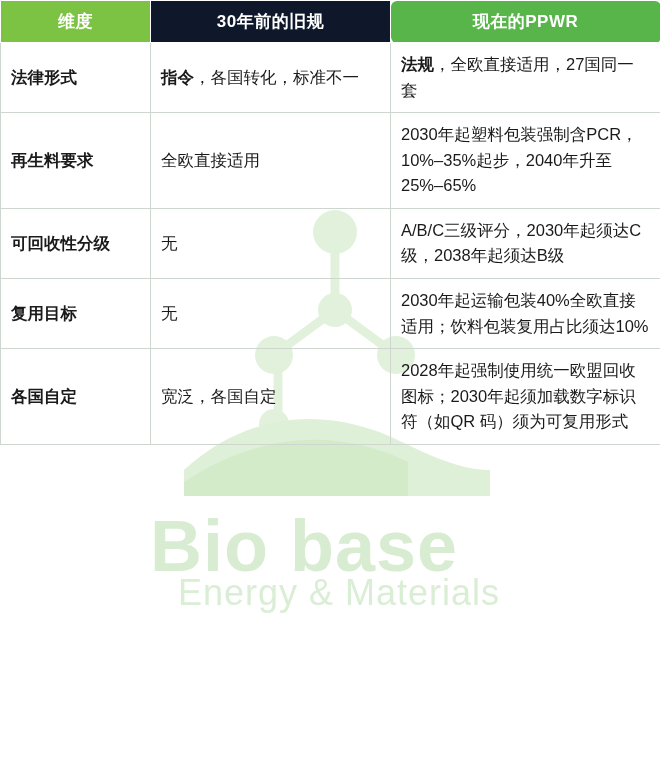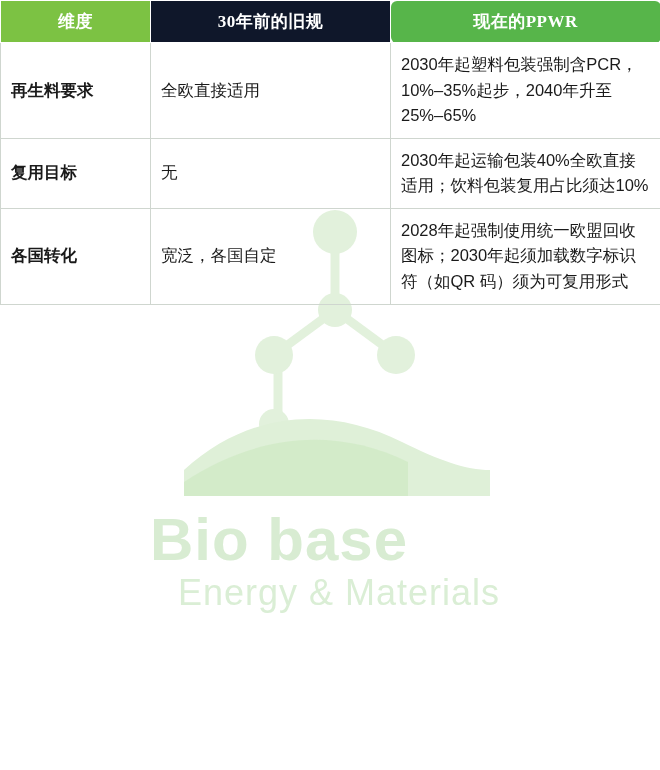--- a/index.html
+++ b/index.html
@@ -27,21 +27,21 @@
     top: 0;
     width: 660px;
     height: 770px;
     pointer-events: none;
     z-index: 0;
   }
   .wm-text1 {
     position: absolute;
     left: 150px;
     top: 505px;
-    font-size: 60px;
+    font-size: 72px;
     font-weight: bold;
     color: #d8ecd2;
     letter-spacing: 1px;
     white-space: nowrap;
   }
   .wm-text2 {
     position: absolute;
     left: 178px;
     top: 572px;
     font-size: 36px;
@@ -67,21 +67,20 @@
   table.matrix col.c3 { width: 270px; }
 
   table.matrix th {
     color: #ffffff;
     font-size: 17px;
     font-weight: bold;
     text-align: center;
     padding: 9px 6px;
     border: 1px solid #ffffff;
     letter-spacing: 0.5px;
-    font-family: Liberation Serif, serif;
   }
   th.h1 { background: #7cc243; }
   th.h2 { background: #0f172a; }
   th.h3 { background: #57b54a; border-radius: 6px; }
 
   table.matrix td {
     border: 1px solid #cfd6cf;
     padding: 9px 10px;
     font-size: 16.5px;
     line-height: 1.55;
@@ -133,30 +132,40 @@
     </colgroup>
     <thead>
       <tr>
         <th class="h1">维度</th>
         <th class="h2">30年前的旧规</th>
         <th class="h3">现在的PPWR</th>
       </tr>
     </thead>
     <tbody>
       <tr>
+        <td class="dim">法律形式</td>
+        <td class="old"><span class="b">指令</span><span>，各国转化，标准不一</span></td>
+        <td class="new"><span class="b">法规</span><span>，全欧直接适用，27国同一套</span></td>
+      </tr>
+      <tr>
         <td class="dim">再生料要求</td>
         <td class="old">全欧直接适用</td>
         <td class="new">2030年起塑料包装强制含PCR，10%–35%起步，2040年升至25%–65%</td>
+      </tr>
+      <tr>
+        <td class="dim">可回收性分级</td>
+        <td class="old">无</td>
+        <td class="new">A/B/C三级评分，2030年起须达C级，2038年起须达B级</td>
       </tr>
       <tr>
         <td class="dim">复用目标</td>
         <td class="old">无</td>
         <td class="new">2030年起运输包装40%全欧直接适用；饮料包装复用占比须达10%</td>
       </tr>
       <tr>
-        <td class="dim">各国转化</td>
+        <td class="dim">各国自定</td>
         <td class="old">宽泛，各国自定</td>
         <td class="new">2028年起强制使用统一欧盟回收图标；2030年起须加载数字标识符（如QR 码）须为可复用形式</td>
       </tr>
     </tbody>
   </table>
 
 </div>
 
 </body></html>

